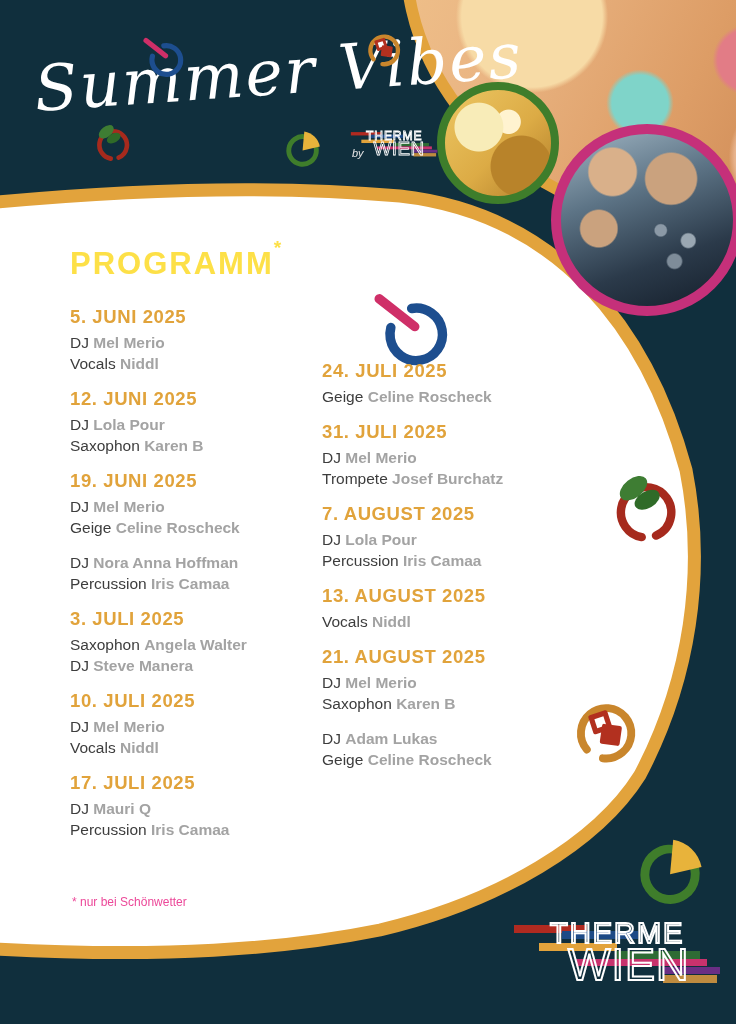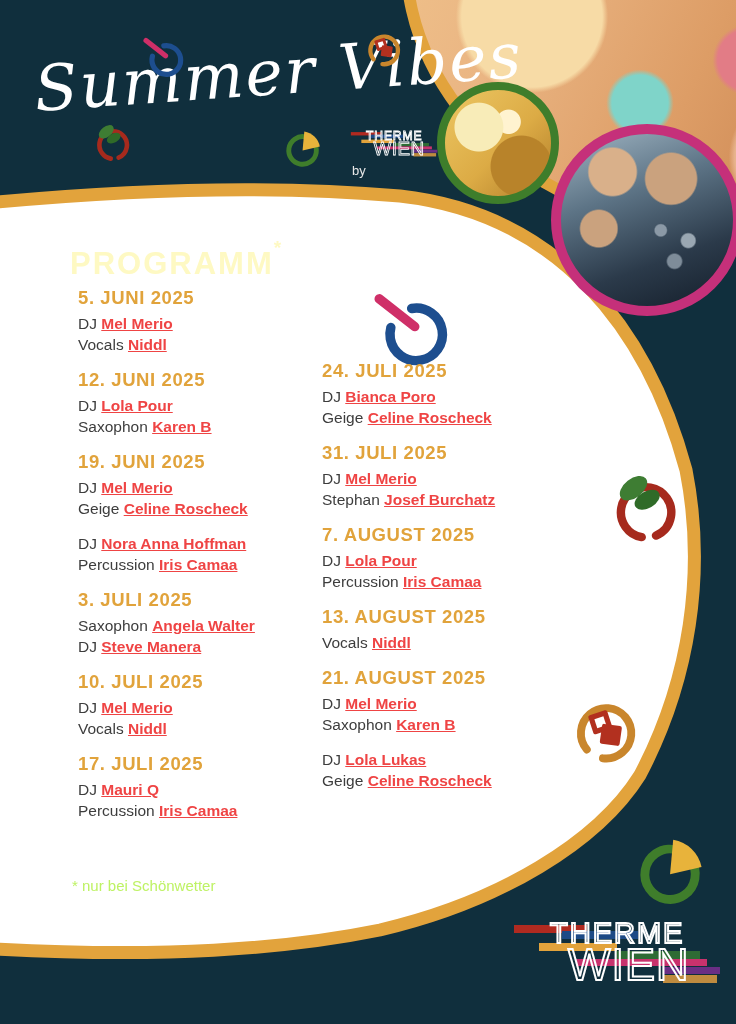--- a/index.html
+++ b/index.html
@@ -21,21 +21,21 @@
   .b-magenta{left:64px;top:39px;width:131px;height:7px;background:#C8326D;}
   .b-purple{left:151px;top:47px;width:57px;height:7px;background:#6A2E84;}
   .b-tan{left:151px;top:55px;width:54px;height:8px;background:#BF8B3F;}
   .tw-text{position:absolute;z-index:1;color:transparent;
     -webkit-text-stroke:2px #ffffff;font-weight:400;line-height:1;}
   .tw-therme{left:38px;top:-1px;font-size:29px;letter-spacing:2px;}
   .tw-wien{left:56px;top:22px;font-size:45px;letter-spacing:1px;}
   .footer-logo{position:absolute;left:512px;top:920px;z-index:7;}
   .header-logo{position:absolute;left:350px;top:130px;z-index:6;width:95px;height:34px;}
   .header-logo .tw-logo{transform:scale(0.42);transform-origin:0 0;}
-  .by-label{position:absolute;left:2px;top:33px;z-index:2;font-size:13px;color:#e8e8e8;}
+  .by-label{position:absolute;left:2px;top:17px;z-index:2;font-size:11px;color:#e8e8e8;font-style:italic;}
 
   
   .blob-svg{position:absolute;left:0;top:0;z-index:1;}
 
   
   .party-blob{position:absolute;left:400px;top:-330px;width:600px;height:540px;z-index:2;
     border:12px solid #E2A33C;border-radius:50% 50% 48% 52%/52% 48% 50% 50%;
     background:
       radial-gradient(circle at 20% 62%, #f7dba6 0 12%, rgba(0,0,0,0) 13%),
       radial-gradient(circle at 38% 78%, #7fd4c9 0 5%, rgba(0,0,0,0) 6%),
@@ -62,30 +62,30 @@
       radial-gradient(circle at 66% 74%, #7e8c99 0 4%, rgba(0,0,0,0) 5%),
       linear-gradient(160deg,#9fb4c2 0%,#5d7486 35%,#2b3a4a 70%,#141e2a 100%);}
 
   
   .icon{position:absolute;}
   .icon svg{display:block;}
   .z-top{z-index:6;}
 
   
   .heading{position:absolute;left:70px;top:246px;z-index:6;
-    font-size:31px;font-weight:800;color:#fef9c3;letter-spacing:2px;}
+    font-size:31px;font-weight:800;color:#fde047;letter-spacing:2px;}
   .heading sup{font-size:62%;position:relative;top:-0.45em;}
   .col{position:absolute;width:262px;z-index:6;}
-  .col-left{left:70px;top:287px;margin-left:8px;}
+  .col-left{left:70px;top:306px;}
   .col-right{left:322px;top:360px;}
   .entry{margin-bottom:14px;}
   .date{font-size:18.5px;font-weight:700;color:#E1A33B;letter-spacing:0.6px;margin-bottom:4px;}
   .eline{font-size:15.5px;line-height:21px;color:#3d3d3d;}
-  .name{font-weight:700;color:#ef4444;text-decoration:underline;}
-  .footnote{position:absolute;left:72px;top:877px;z-index:6;font-size:15px;color:#bef264;}
+  .name{font-weight:700;color:#a3a3a3;}
+  .footnote{position:absolute;left:72px;top:895px;z-index:6;font-size:12px;color:#ec4899;}
 </style>
 </head>
 <body>
 
 <svg width="0" height="0" style="position:absolute" aria-hidden="true">
   <defs>
     <g id="sym-blue-ring">
       <circle cx="44" cy="47" r="25" fill="none" stroke="#1D4E8F" stroke-width="9" stroke-linecap="round" stroke-dasharray="128 30" transform="rotate(-100 44 47)"></circle>
       <rect x="0" y="22" width="52" height="9" rx="4.5" fill="#CF2F68" transform="rotate(38 26 26)"></rect>
     </g>
@@ -217,44 +217,43 @@
     <div class="entry">
       <div class="date">17. JULI 2025</div>
       <div class="eline"><span class="role">DJ</span> <span class="name">Mauri Q</span></div>
       <div class="eline"><span class="role">Percussion</span> <span class="name">Iris Camaa</span></div>
     </div>
   </div>
 
   <div class="col col-right">
     <div class="entry">
       <div class="date">24. JULI 2025</div>
-      <div class="eline"><span class="role">DJ</span> <span class="name">Bianca Poro</span></div>
       <div class="eline"><span class="role">Geige</span> <span class="name">Celine Roscheck</span></div>
     </div>
     <div class="entry">
       <div class="date">31. JULI 2025</div>
       <div class="eline"><span class="role">DJ</span> <span class="name">Mel Merio</span></div>
-      <div class="eline"><span class="role">Stephan</span> <span class="name">Josef Burchatz</span></div>
+      <div class="eline"><span class="role">Trompete</span> <span class="name">Josef Burchatz</span></div>
     </div>
     <div class="entry">
       <div class="date">7. AUGUST 2025</div>
       <div class="eline"><span class="role">DJ</span> <span class="name">Lola Pour</span></div>
       <div class="eline"><span class="role">Percussion</span> <span class="name">Iris Camaa</span></div>
     </div>
     <div class="entry">
       <div class="date">13. AUGUST 2025</div>
       <div class="eline"><span class="role">Vocals</span> <span class="name">Niddl</span></div>
     </div>
     <div class="entry">
       <div class="date">21. AUGUST 2025</div>
       <div class="eline"><span class="role">DJ</span> <span class="name">Mel Merio</span></div>
       <div class="eline"><span class="role">Saxophon</span> <span class="name">Karen B</span></div>
     </div>
     <div class="entry">
-      <div class="eline"><span class="role">DJ</span> <span class="name">Lola Lukas</span></div>
+      <div class="eline"><span class="role">DJ</span> <span class="name">Adam Lukas</span></div>
       <div class="eline"><span class="role">Geige</span> <span class="name">Celine Roscheck</span></div>
     </div>
   </div>
 
   <div class="footnote">* nur bei Schönwetter</div>
 
   <div class="footer-logo">
     <div class="tw-logo">
       <i class="bar b-red"></i>
       <i class="bar b-blue"></i>

